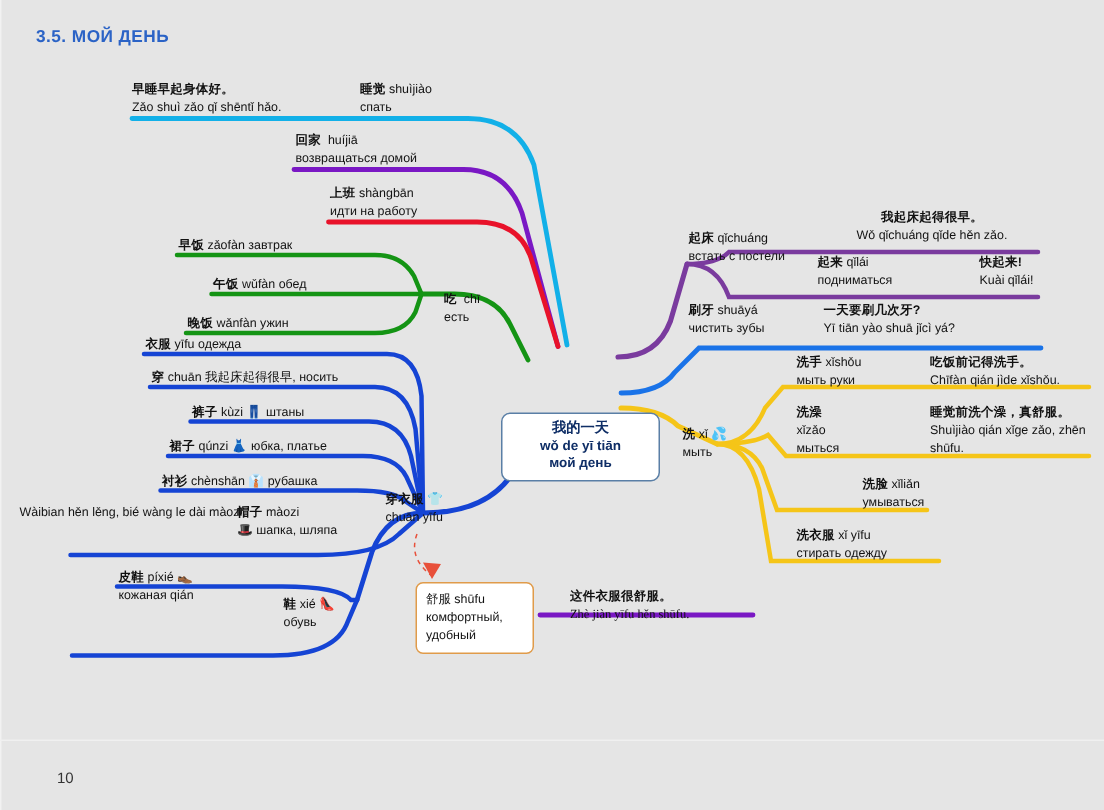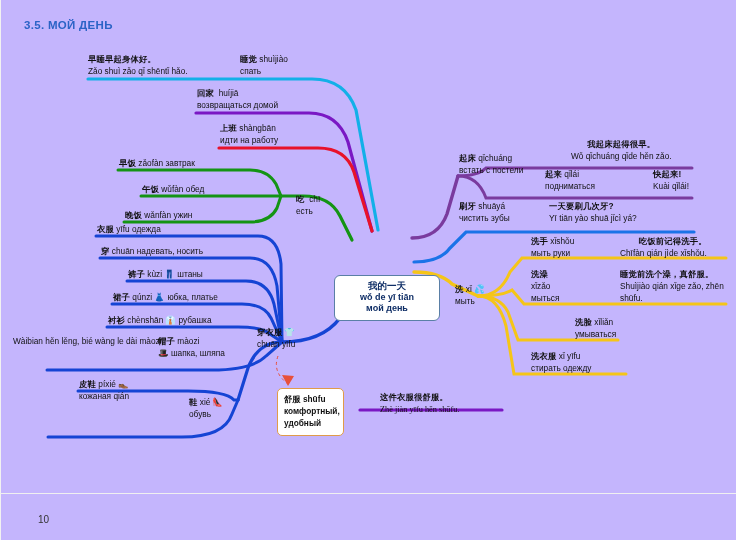--- a/index.html
+++ b/index.html
@@ -4,21 +4,21 @@
 <style>
   html, body {
     margin: 0;
     padding: 0;
     background: #ffffff;
   }
   #page {
     position: relative;
     width: 736px;
     height: 540px;
-    background: #c4b5fd;
+    background: #e5e5e5;
     overflow: hidden;
     font-family: "Liberation Sans", "DejaVu Sans", sans-serif;
   }
   #page-border-left {
     position: absolute;
     left: 0; top: 0;
     width: 1px; height: 540px;
     background: #f2f2f2;
   }
   #page-border-bottom {
@@ -69,30 +69,29 @@
     font-size: 9px;
     line-height: 11.5px;
     color: #0f2e66;
     font-weight: bold;
     margin-top: 43px;
   }
   #center-node .cn-main { font-size: 9.5px; }
   #shufu-node {
     position: absolute;
     left: 277px; top: 388px;
-    width: 67px;
+    width: 79px;
     box-sizing: border-box;
     padding: 4px 5px 5px 6px;
     border: 1.2px solid #e09b4a;
     border-radius: 5px;
     background: #ffffff;
     font-size: 8.3px;
     line-height: 12.2px;
     color: #111111;
-    font-weight: bold;
   }
   .emoji { font-size: 8.5px; }
 </style>
 </head>
 <body>
 
 <div id="page">
 
   <div id="page-border-left"></div>
   <div id="page-border-bottom"></div>
@@ -197,21 +196,21 @@
     <div class="py">chuān yīfu</div>
   </div>
   <div class="lbl" style="left:97px; top:223px;">
     <span class="cn">衣服</span>
     <span class="py">yīfu</span>
     <span class="ru">одежда</span>
   </div>
   <div class="lbl" style="left:101px; top:245px;">
     <span class="cn">穿</span>
     <span class="py">chuān</span>
-    <span class="ru">надевать, носить</span>
+    <span class="ru">我起床起得很早, носить</span>
   </div>
   <div class="lbl" style="left:128px; top:268px;">
     <span class="cn">裤子</span>
     <span class="py">kùzi</span>
     <span class="emoji">👖</span>
     <span class="ru">штаны</span>
   </div>
   <div class="lbl" style="left:113px; top:291px;">
     <span class="cn">裙子</span>
     <span class="py">qúnzi</span>
@@ -289,21 +288,21 @@
     <div><span class="cn">洗</span>
       <span class="py">xǐ</span>
       <span class="emoji">💦</span></div>
     <div class="ru">мыть</div>
   </div>
   <div class="lbl" style="left:531px; top:235px;">
     <div><span class="cn">洗手</span>
       <span class="py">xǐshǒu</span></div>
     <div class="ru">мыть руки</div>
   </div>
-  <div class="lbl" style="left:620px; top:235px;text-align:right;">
+  <div class="lbl" style="left:620px; top:235px;">
     <div class="cn">吃饭前记得洗手。</div>
     <div class="py">Chīfàn qián jìde xǐshǒu.</div>
   </div>
   <div class="lbl" style="left:531px; top:268px;">
     <div class="cn">洗澡</div>
     <div class="py">xǐzǎo</div>
     <div class="ru">мыться</div>
   </div>
   <div class="lbl" style="left:620px; top:268px; white-space:normal; width:112px;">
     <div class="cn">睡觉前洗个澡，真舒服。</div>

